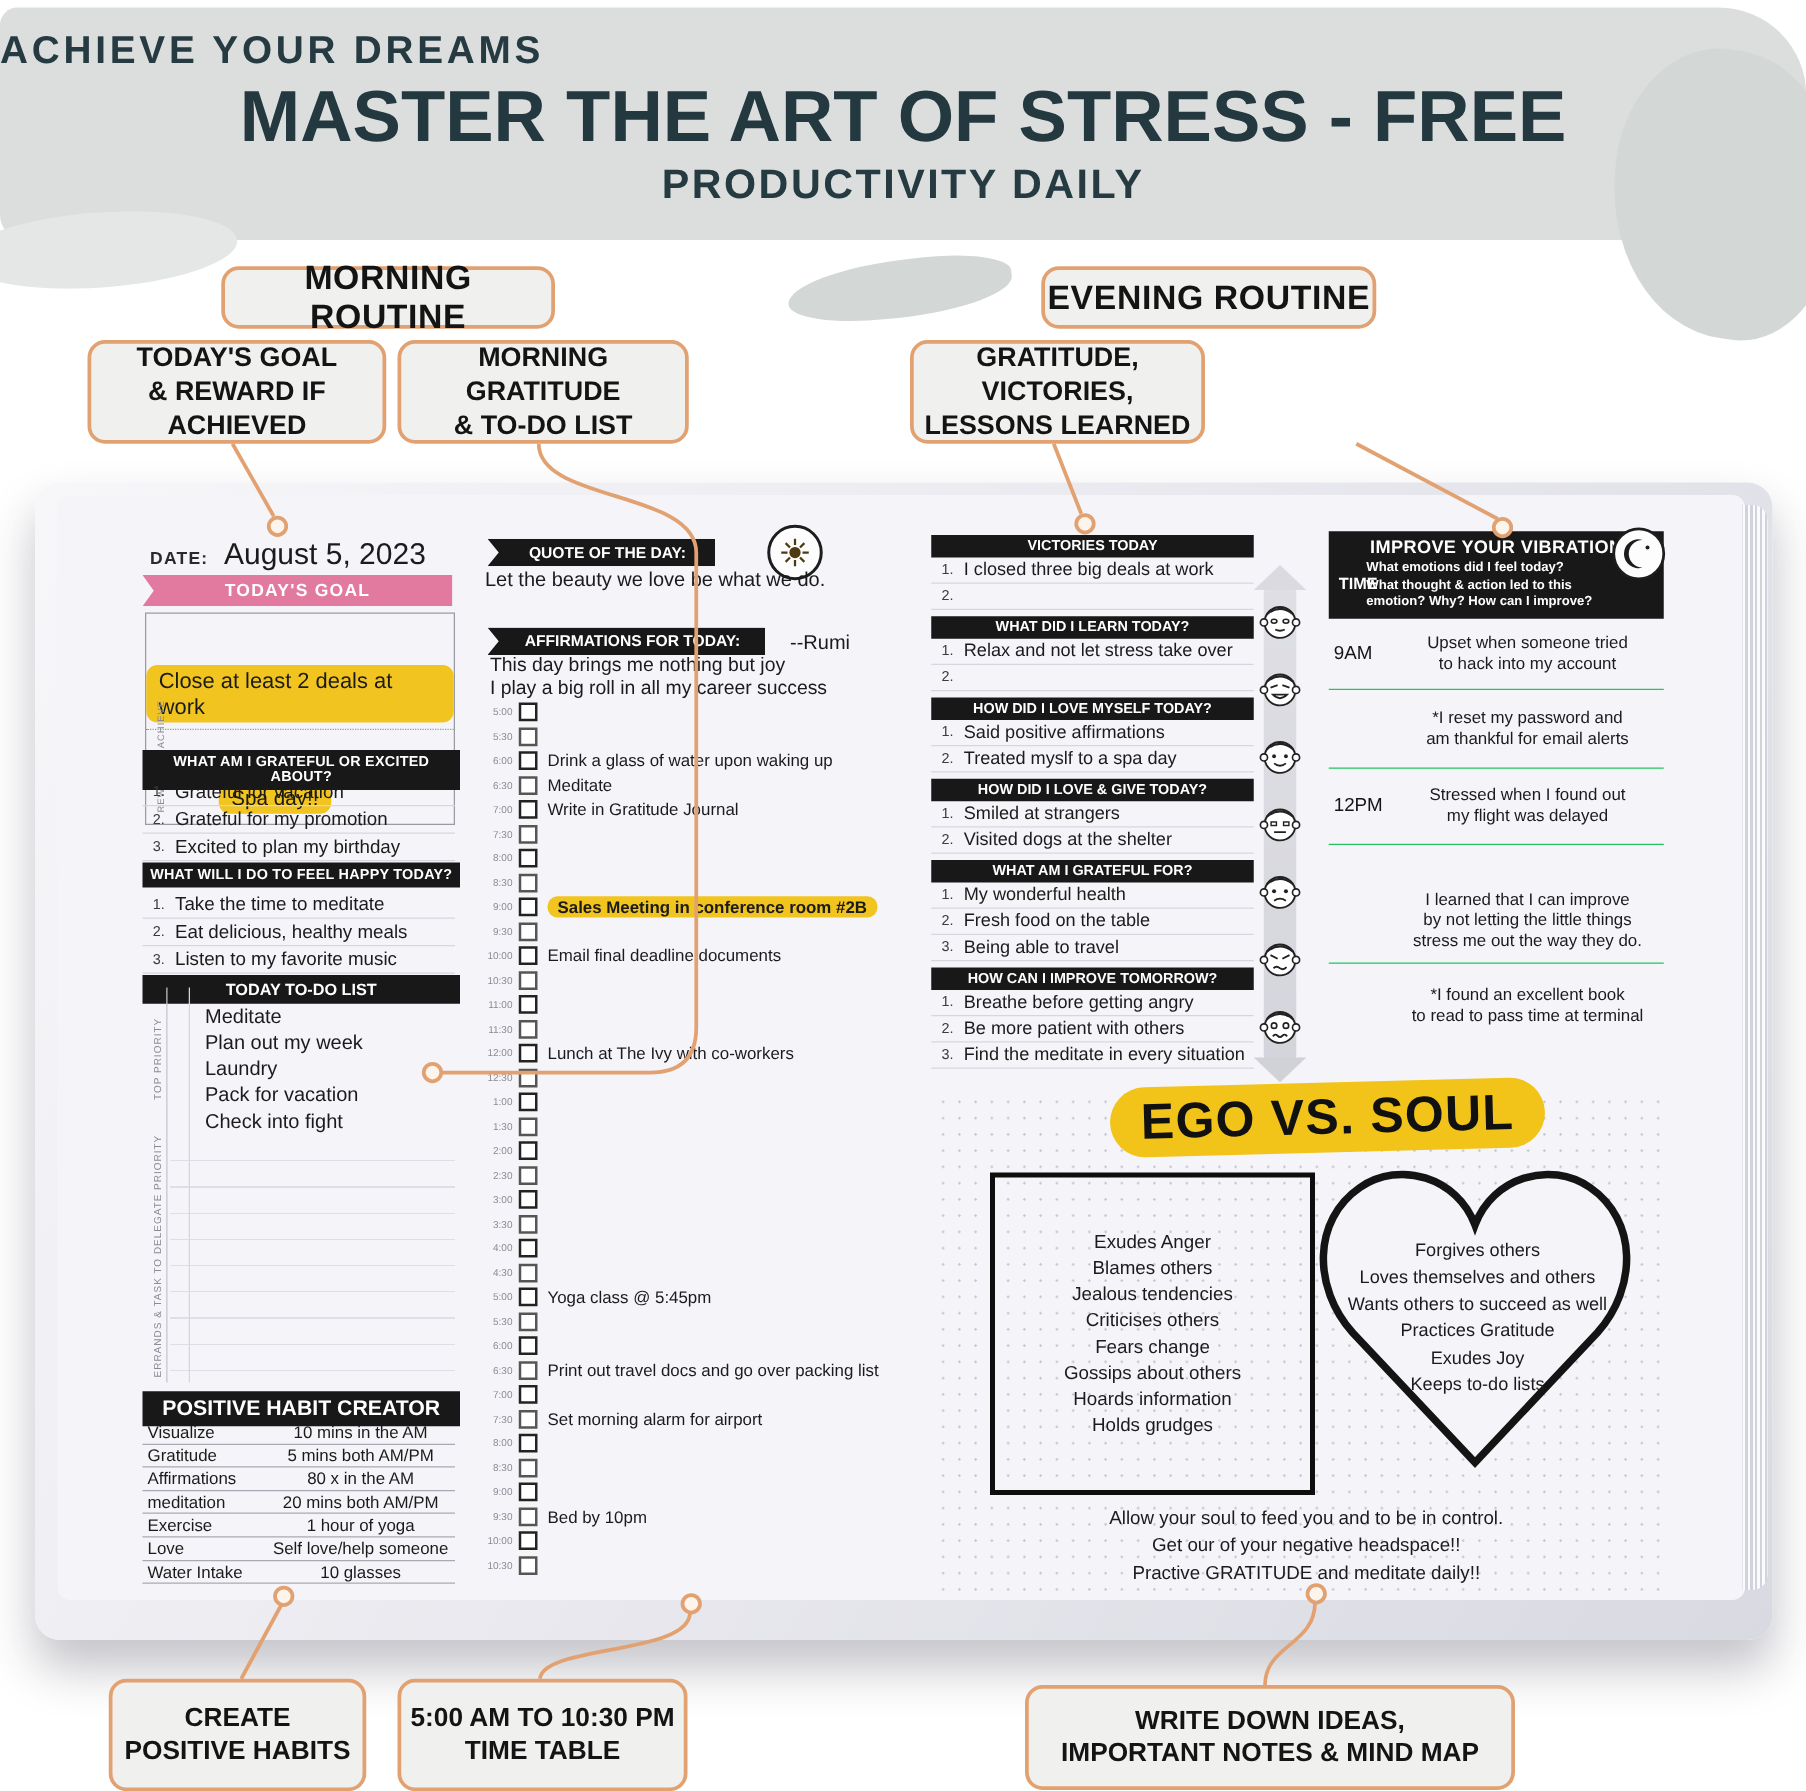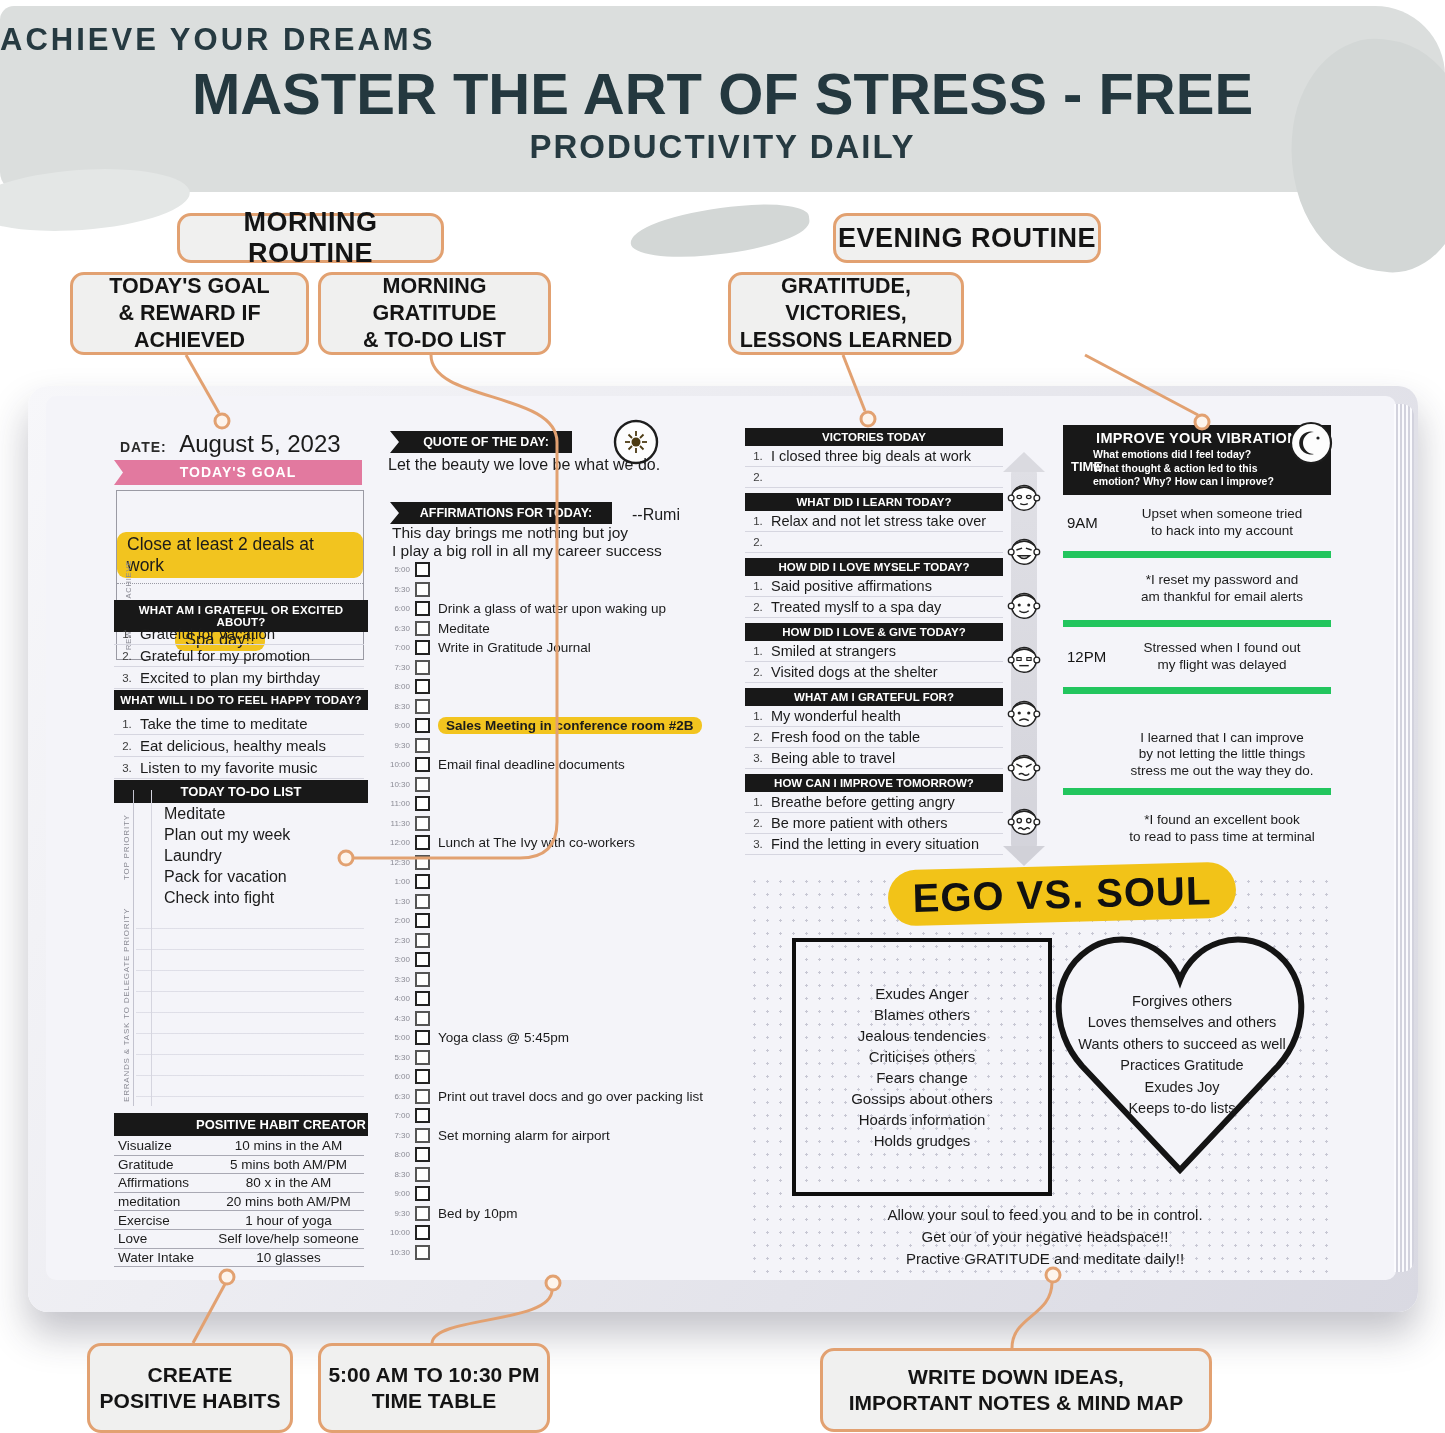--- a/index.html
+++ b/index.html
@@ -77,21 +77,21 @@
   
   .rp-sec{margin-bottom:5px;}
   .rp-sec .bar{font-size:11.5px;padding:3px 2px;}
   .rp-sec .numlist .li{height:20px;font-size:14.5px;}
 
   
   .vib-head{background:#181818;color:#fff;position:relative;}
   .vib-title{font-size:14.5px;font-weight:700;text-align:center;padding-top:5px;letter-spacing:.3px;}
   .vib-sub{font-size:10.5px;line-height:1.3;padding:2px 10px 6px 30px;font-weight:600;}
   .vib-time-label{position:absolute;left:8px;top:34px;font-size:13px;font-weight:800;}
-  .vib-row{display:flex;align-items:center;border-bottom:7px solid #22c55e;}
+  .vib-row{display:flex;align-items:center;border-bottom:1px solid #22c55e;}
   .vib-row:last-child{border-bottom:none;}
   .vib-time{width:46px;font-size:15px;flex:none;padding-left:4px;}
   .vib-text{flex:1;text-align:center;font-size:13.5px;line-height:1.25;white-space:pre-line;}
 
   
   .mood-col{position:absolute;left:998px;top:478px;width:52px;height:362px;display:flex;flex-direction:column;
             align-items:center;justify-content:space-between;z-index:2;}
   .mood-arrow{position:absolute;left:1011px;top:470px;width:26px;height:378px;background:linear-gradient(#c6c6cd,#aeaeb8);
               opacity:.45;border-radius:4px;}
   .mood-arrow::before{content:"";position:absolute;left:-8px;top:-18px;border-left:21px solid transparent;
@@ -203,21 +203,21 @@
     </div>
 
   <div class="abs" style="left:136px;top:908px;width:228px;height:196px;
        background:repeating-linear-gradient(#f4f4f9 0 20px,#d9d9e3 20px 21px);opacity:.8;"></div>
   <div class="abs" style="left:133px;top:790px;width:1px;height:316px;background:#c3c3cf;"></div>
   <div class="abs" style="left:151px;top:790px;width:1px;height:316px;background:#d5d5df;"></div>
   <span class="vlabel" style="left:122px;top:880px;">TOP PRIORITY</span>
   <span class="vlabel" style="left:122px;top:952px;">PRIORITY</span>
   <span class="vlabel" style="left:122px;top:1102px;">ERRANDS &amp; TASK TO DELEGATE</span>
 
-  <div class="abs bar" style="left:114px;top:1113px;width:250px;font-size:13px;padding:4px 2px;text-align:right;">POSITIVE HABIT CREATOR</div>
+  <div class="abs bar" style="left:114px;top:1113px;width:250px;font-size:17px;padding:4px 2px;">POSITIVE HABIT CREATOR</div>
   <div class="abs hand" style="left:114px;top:1137px;width:250px;border-bottom:0;">
       <div class="h-row">
         <span class="h-name">Visualize</span>
         <span class="h-val">10 mins in the AM</span>
       </div>
       <div class="h-row">
         <span class="h-name">Gratitude</span>
         <span class="h-val">5 mins both AM/PM</span>
       </div>
       <div class="h-row">
@@ -461,21 +461,21 @@
           <div class="li">My wonderful health</div>
           <div class="li">Fresh food on the table</div>
           <div class="li">Being able to travel</div>
         </div>
       </div>
       <div class="rp-sec">
         <div class="bar">HOW CAN I IMPROVE TOMORROW?</div>
         <div class="numlist hand">
           <div class="li">Breathe before getting angry</div>
           <div class="li">Be more patient with others</div>
-          <div class="li">Find the letting in every situation</div>
+          <div class="li">Find the meditate in every situation</div>
         </div>
       </div>
     </div>
 
   <div class="mood-arrow"></div>
   <div class="mood-col">
     <svg width="38" height="38" viewBox="0 0 40 40">
       <circle cx="20" cy="21" r="13" fill="#fff" stroke="#222" stroke-width="1.6"></circle>
       <circle cx="6.5" cy="21" r="3" fill="#fff" stroke="#222" stroke-width="1.4"></circle>
         <circle cx="33.5" cy="21" r="3" fill="#fff" stroke="#222" stroke-width="1.4"></circle>

